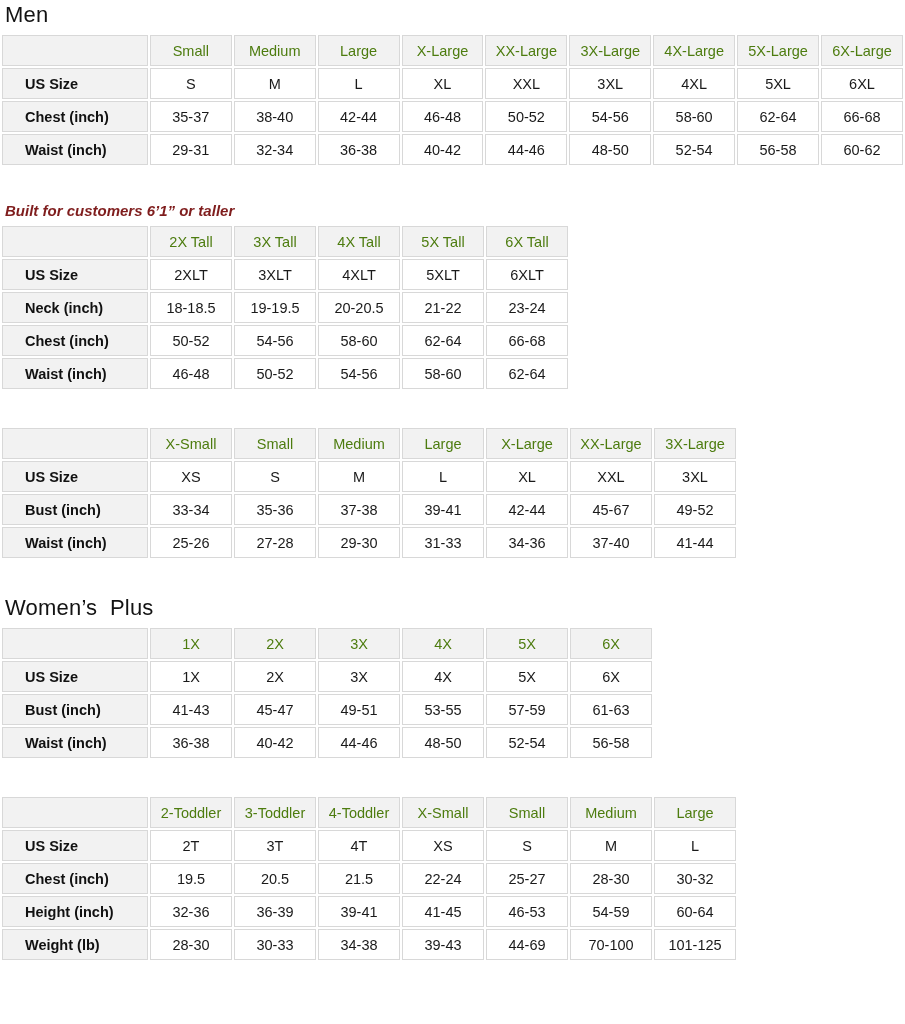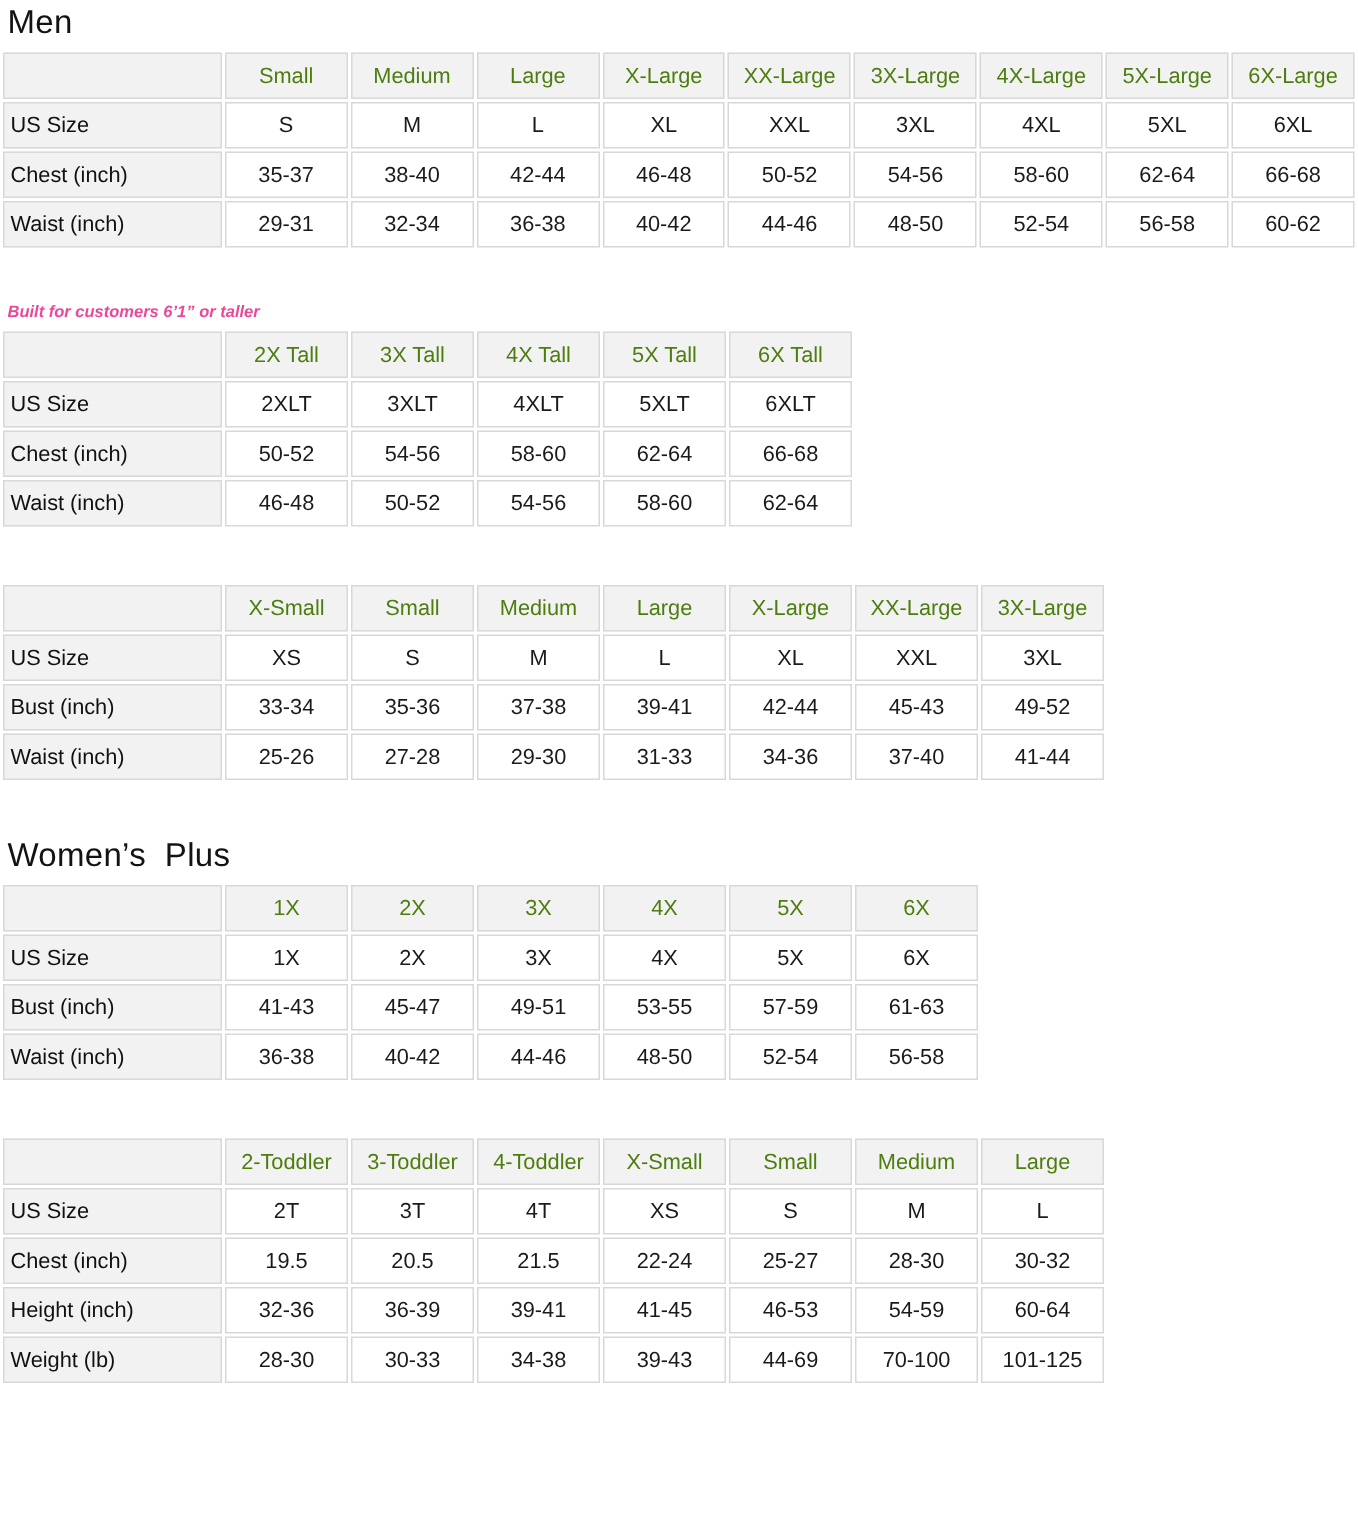--- a/index.html
+++ b/index.html
@@ -27,24 +27,24 @@
   .section-title {
     font-size: 22px;
     line-height: 26px;
     font-weight: 400;
     letter-spacing: 0.2px;
     margin: 0;
     white-space: pre; 
     color: #131313;
   }
   .section-subtitle {
-    font-size: 11px;
+    font-size: 15px;
     font-style: italic;
     font-weight: 600;
-    color: #ec4899;
+    color: #7f1d1d;
     white-space: pre;
   }
   table.size-table {
     border-collapse: separate;
     border-spacing: 2px;
     margin: 0;
   }
   .size-table th,
   .size-table td {
     box-sizing: border-box;
@@ -63,23 +63,23 @@
     width: 146px;
   }
   .size-table .col-header {
     width: 82px;
     font-weight: 400;
     text-align: center;
     color: #4d7c0f;
   }
   .size-table .row-label {
     width: 146px;
-    font-weight: 400;
+    font-weight: 700;
     text-align: left;
-    padding: 0 8px 0 4px;
+    padding: 0 8px 0 22px;
     color: #111111;
   }
   .size-table .value-cell {
     width: 82px;
     background: #ffffff;
     text-align: center;
     font-weight: 400;
     color: #1a1a1a;
   }
 </style>
@@ -166,20 +166,28 @@
       <tbody>
           <tr>
             <th class="row-label">US Size</th>
             <td class="value-cell">2XLT</td>
             <td class="value-cell">3XLT</td>
             <td class="value-cell">4XLT</td>
             <td class="value-cell">5XLT</td>
             <td class="value-cell">6XLT</td>
           </tr>
           <tr>
+            <th class="row-label">Neck (inch)</th>
+            <td class="value-cell">18-18.5</td>
+            <td class="value-cell">19-19.5</td>
+            <td class="value-cell">20-20.5</td>
+            <td class="value-cell">21-22</td>
+            <td class="value-cell">23-24</td>
+          </tr>
+          <tr>
             <th class="row-label">Chest (inch)</th>
             <td class="value-cell">50-52</td>
             <td class="value-cell">54-56</td>
             <td class="value-cell">58-60</td>
             <td class="value-cell">62-64</td>
             <td class="value-cell">66-68</td>
           </tr>
           <tr>
             <th class="row-label">Waist (inch)</th>
             <td class="value-cell">46-48</td>
@@ -217,21 +225,21 @@
             <td class="value-cell">XXL</td>
             <td class="value-cell">3XL</td>
           </tr>
           <tr>
             <th class="row-label">Bust (inch)</th>
             <td class="value-cell">33-34</td>
             <td class="value-cell">35-36</td>
             <td class="value-cell">37-38</td>
             <td class="value-cell">39-41</td>
             <td class="value-cell">42-44</td>
-            <td class="value-cell">45-43</td>
+            <td class="value-cell">45-67</td>
             <td class="value-cell">49-52</td>
           </tr>
           <tr>
             <th class="row-label">Waist (inch)</th>
             <td class="value-cell">25-26</td>
             <td class="value-cell">27-28</td>
             <td class="value-cell">29-30</td>
             <td class="value-cell">31-33</td>
             <td class="value-cell">34-36</td>
             <td class="value-cell">37-40</td>

